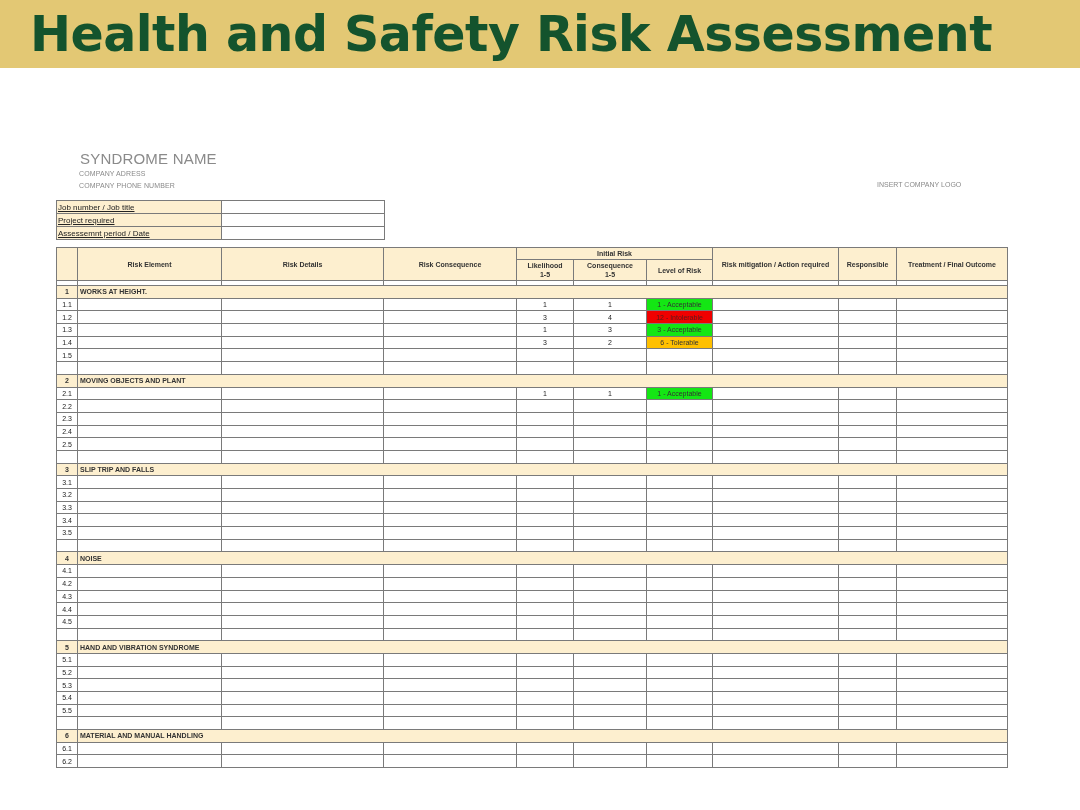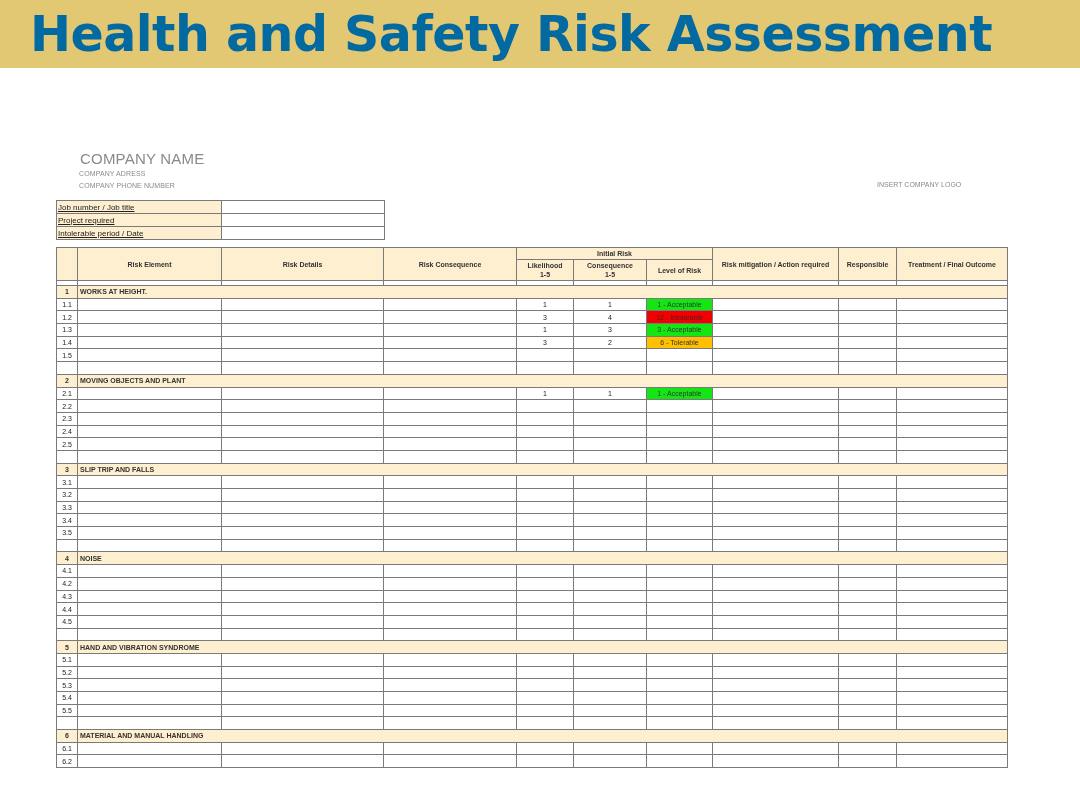--- a/index.html
+++ b/index.html
@@ -7,21 +7,21 @@
     width: 1080px; height: 810px; background: #ffffff; position: relative; overflow: hidden;
     font-family: "Liberation Sans", sans-serif;
   }
   .banner {
     position: absolute; left: 0; top: 0; width: 1080px; height: 68px;
     background: #E3C874;
   }
   .banner h1 {
     margin: 0; position: absolute; left: 30px; top: 4px;
     font-family: "DejaVu Sans", sans-serif; font-weight: bold;
-    font-size: 49px; color: #0369a1; letter-spacing: -0.5px; line-height: 62px;
+    font-size: 49px; color: #14532d; letter-spacing: -0.5px; line-height: 62px;
     white-space: nowrap;
   }
   .company-name {
     position: absolute; left: 80px; top: 150px; font-size: 15px; color: #8a8a8a;
     letter-spacing: 0.2px;
   }
   .company-line {
     position: absolute; left: 79px; font-size: 7px; color: #8a8a8a; letter-spacing: 0.1px;
   }
   .logo-text {
@@ -44,41 +44,41 @@
   .risk-red { background: #F00000 !important; color: #5a1a1a !important; text-align: center; }
   .risk-amber { background: #FFC000 !important; color: #333 !important; text-align: center; }
 </style>
 </head>
 <body>
 
 <div class="banner">
   <h1>Health and Safety Risk Assessment</h1>
 </div>
 
-<div class="company-name">COMPANY NAME</div>
+<div class="company-name">SYNDROME NAME</div>
 <div class="company-line" style="top:170px">COMPANY ADRESS</div>
 <div class="company-line" style="top:182px">COMPANY PHONE NUMBER</div>
 <div class="logo-text">INSERT COMPANY LOGO</div>
 
 <table class="info">
   <colgroup>
       <col style="width:165px">
       <col style="width:163px">
     </colgroup>
   <tbody>
       <tr>
     <td class="lbl">Job number / Job title</td>
     <td class="val"></td>
   </tr>
   <tr>
     <td class="lbl">Project required</td>
     <td class="val"></td>
   </tr>
   <tr>
-    <td class="lbl">Intolerable period / Date</td>
+    <td class="lbl">Assessemnt period / Date</td>
     <td class="val"></td>
   </tr>
 </tbody>
   </table>
 
 <table class="main" id="risk-table">
   <colgroup>
     <col style="width:21px">
       <col style="width:144px">
       <col style="width:162px">

